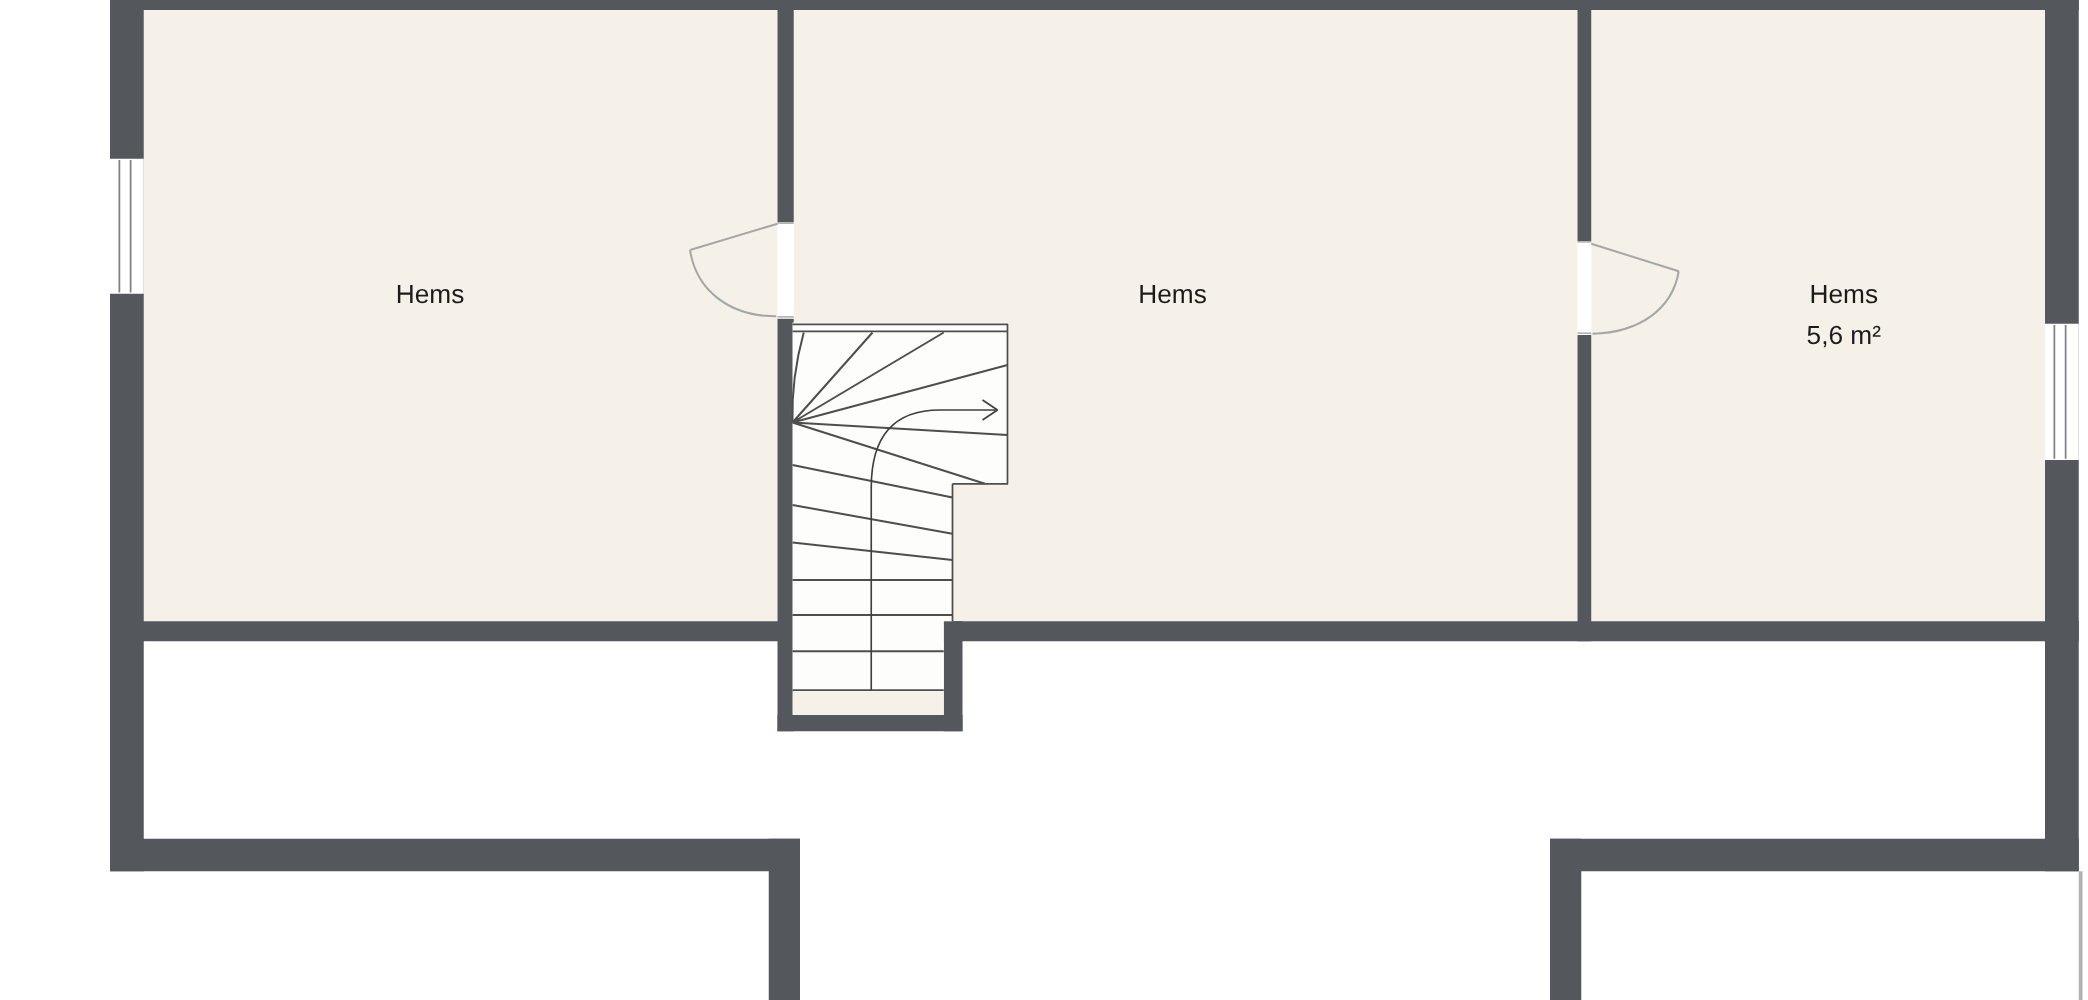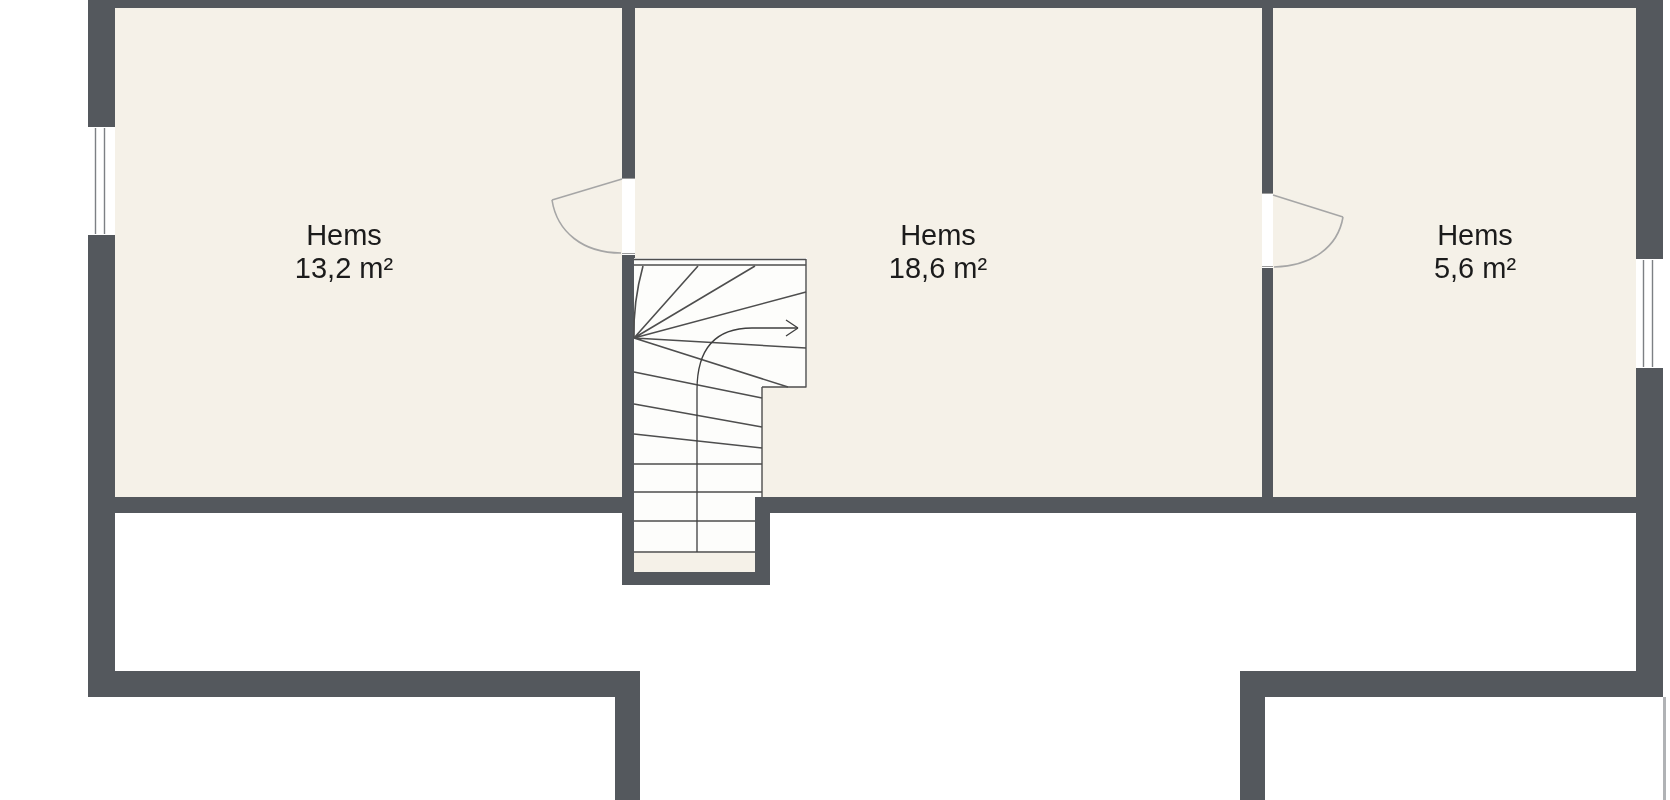--- a/index.html
+++ b/index.html
@@ -32,21 +32,21 @@
   .walk-line{stroke:#3f3f3f;stroke-width:1.3;fill:none;}
   .door-line{stroke:var(--door-arc);stroke-width:1.6;fill:none;}
   .door-gap{fill:#ffffff;}
   .door-cap{stroke:#9b9b9b;stroke-width:1;fill:none;}
   .edge-thin{fill:var(--edge-thin);}
   .room-label{
     position:absolute;
     width:200px;
     text-align:center;
     color:var(--text);
-    font-size:29px;
+    font-size:21px;
     line-height:33px;
     font-weight:400;
     white-space:nowrap;
   }
 </style>
 </head>
 <body>
 
 <div id="plan-root">
 
@@ -114,24 +114,22 @@
     <g>
       <rect class="door-gap" x="1262" y="193" width="11" height="75"></rect>
       <path class="door-cap" d="M1262,193.5 H1273 M1262,266.5 H1273"></path>
       <path class="door-line" d="M1273,195 L1343,217"></path>
       <path class="door-line" d="M1343,217 C1338,247 1312,266 1274,267"></path>
     </g>
   </svg>
 
   <div class="room-label" style="left:244px;top:219px;">
     <div>Hems</div>
-    <div>13,2 m²</div>
   </div>
   <div class="room-label" style="left:838px;top:219px;">
     <div>Hems</div>
-    <div>18,6 m²</div>
   </div>
   <div class="room-label" style="left:1375px;top:219px;">
     <div>Hems</div>
     <div>5,6 m²</div>
   </div>
 
 </div>
 
 </body></html>

